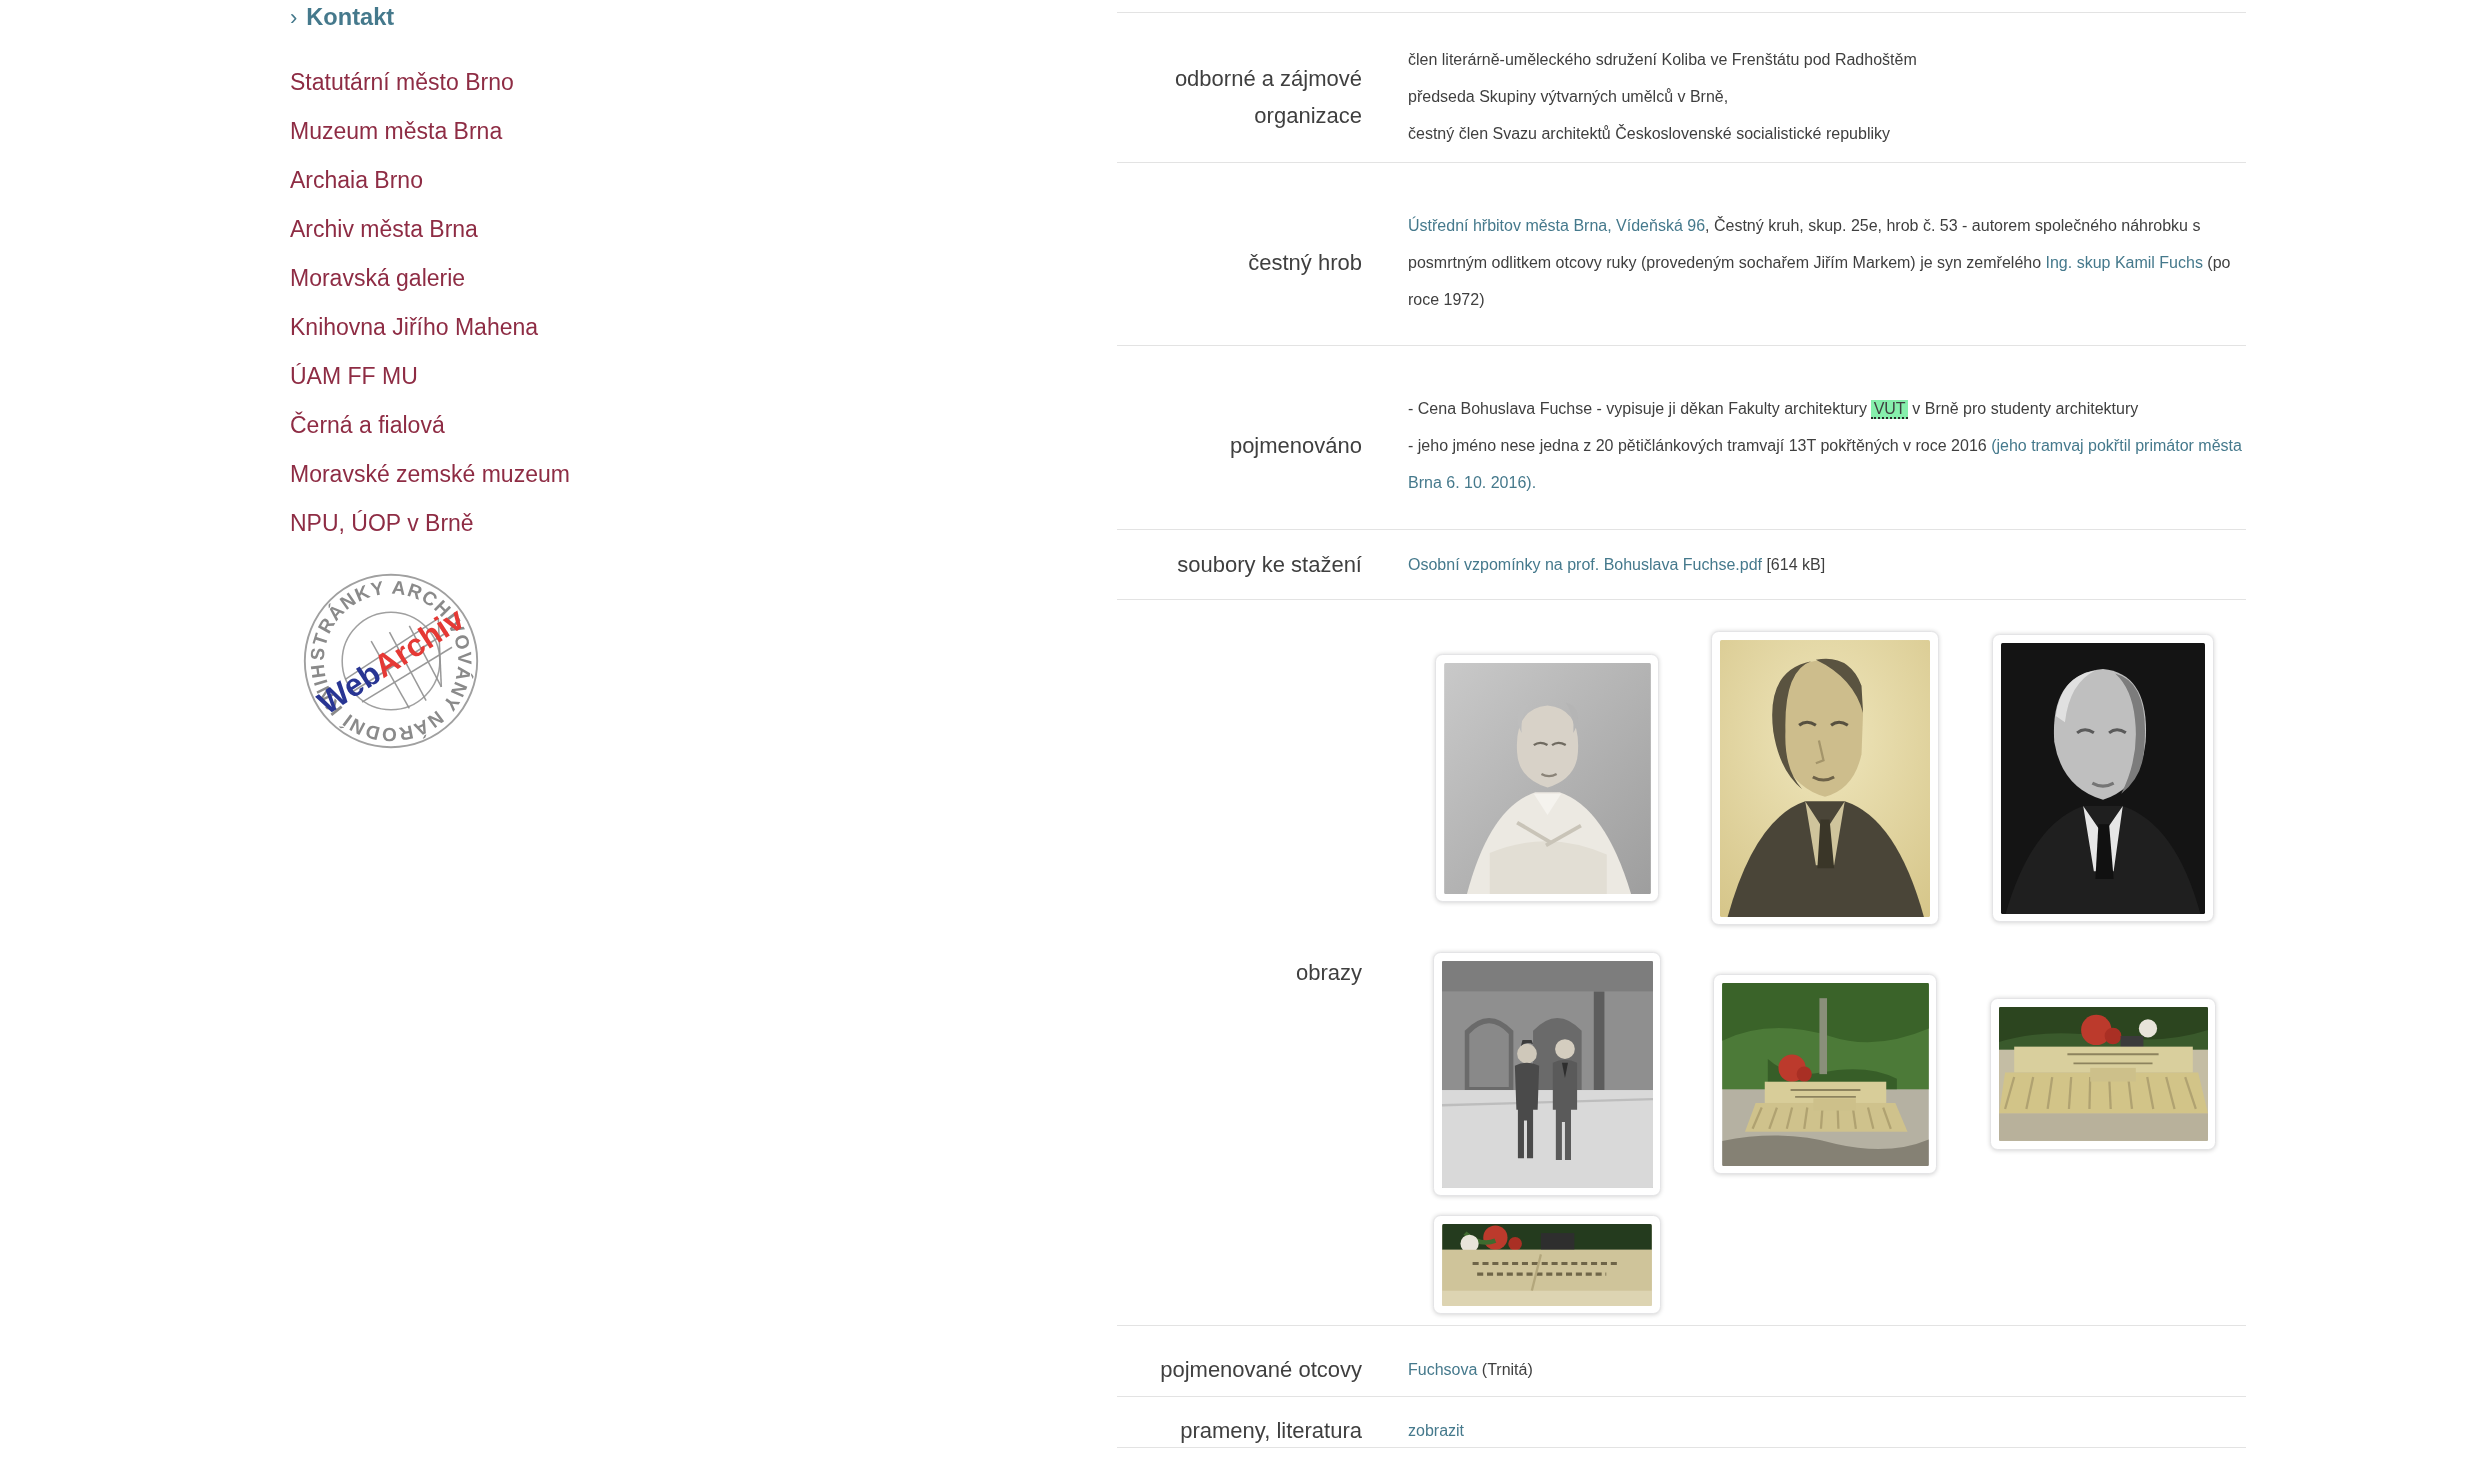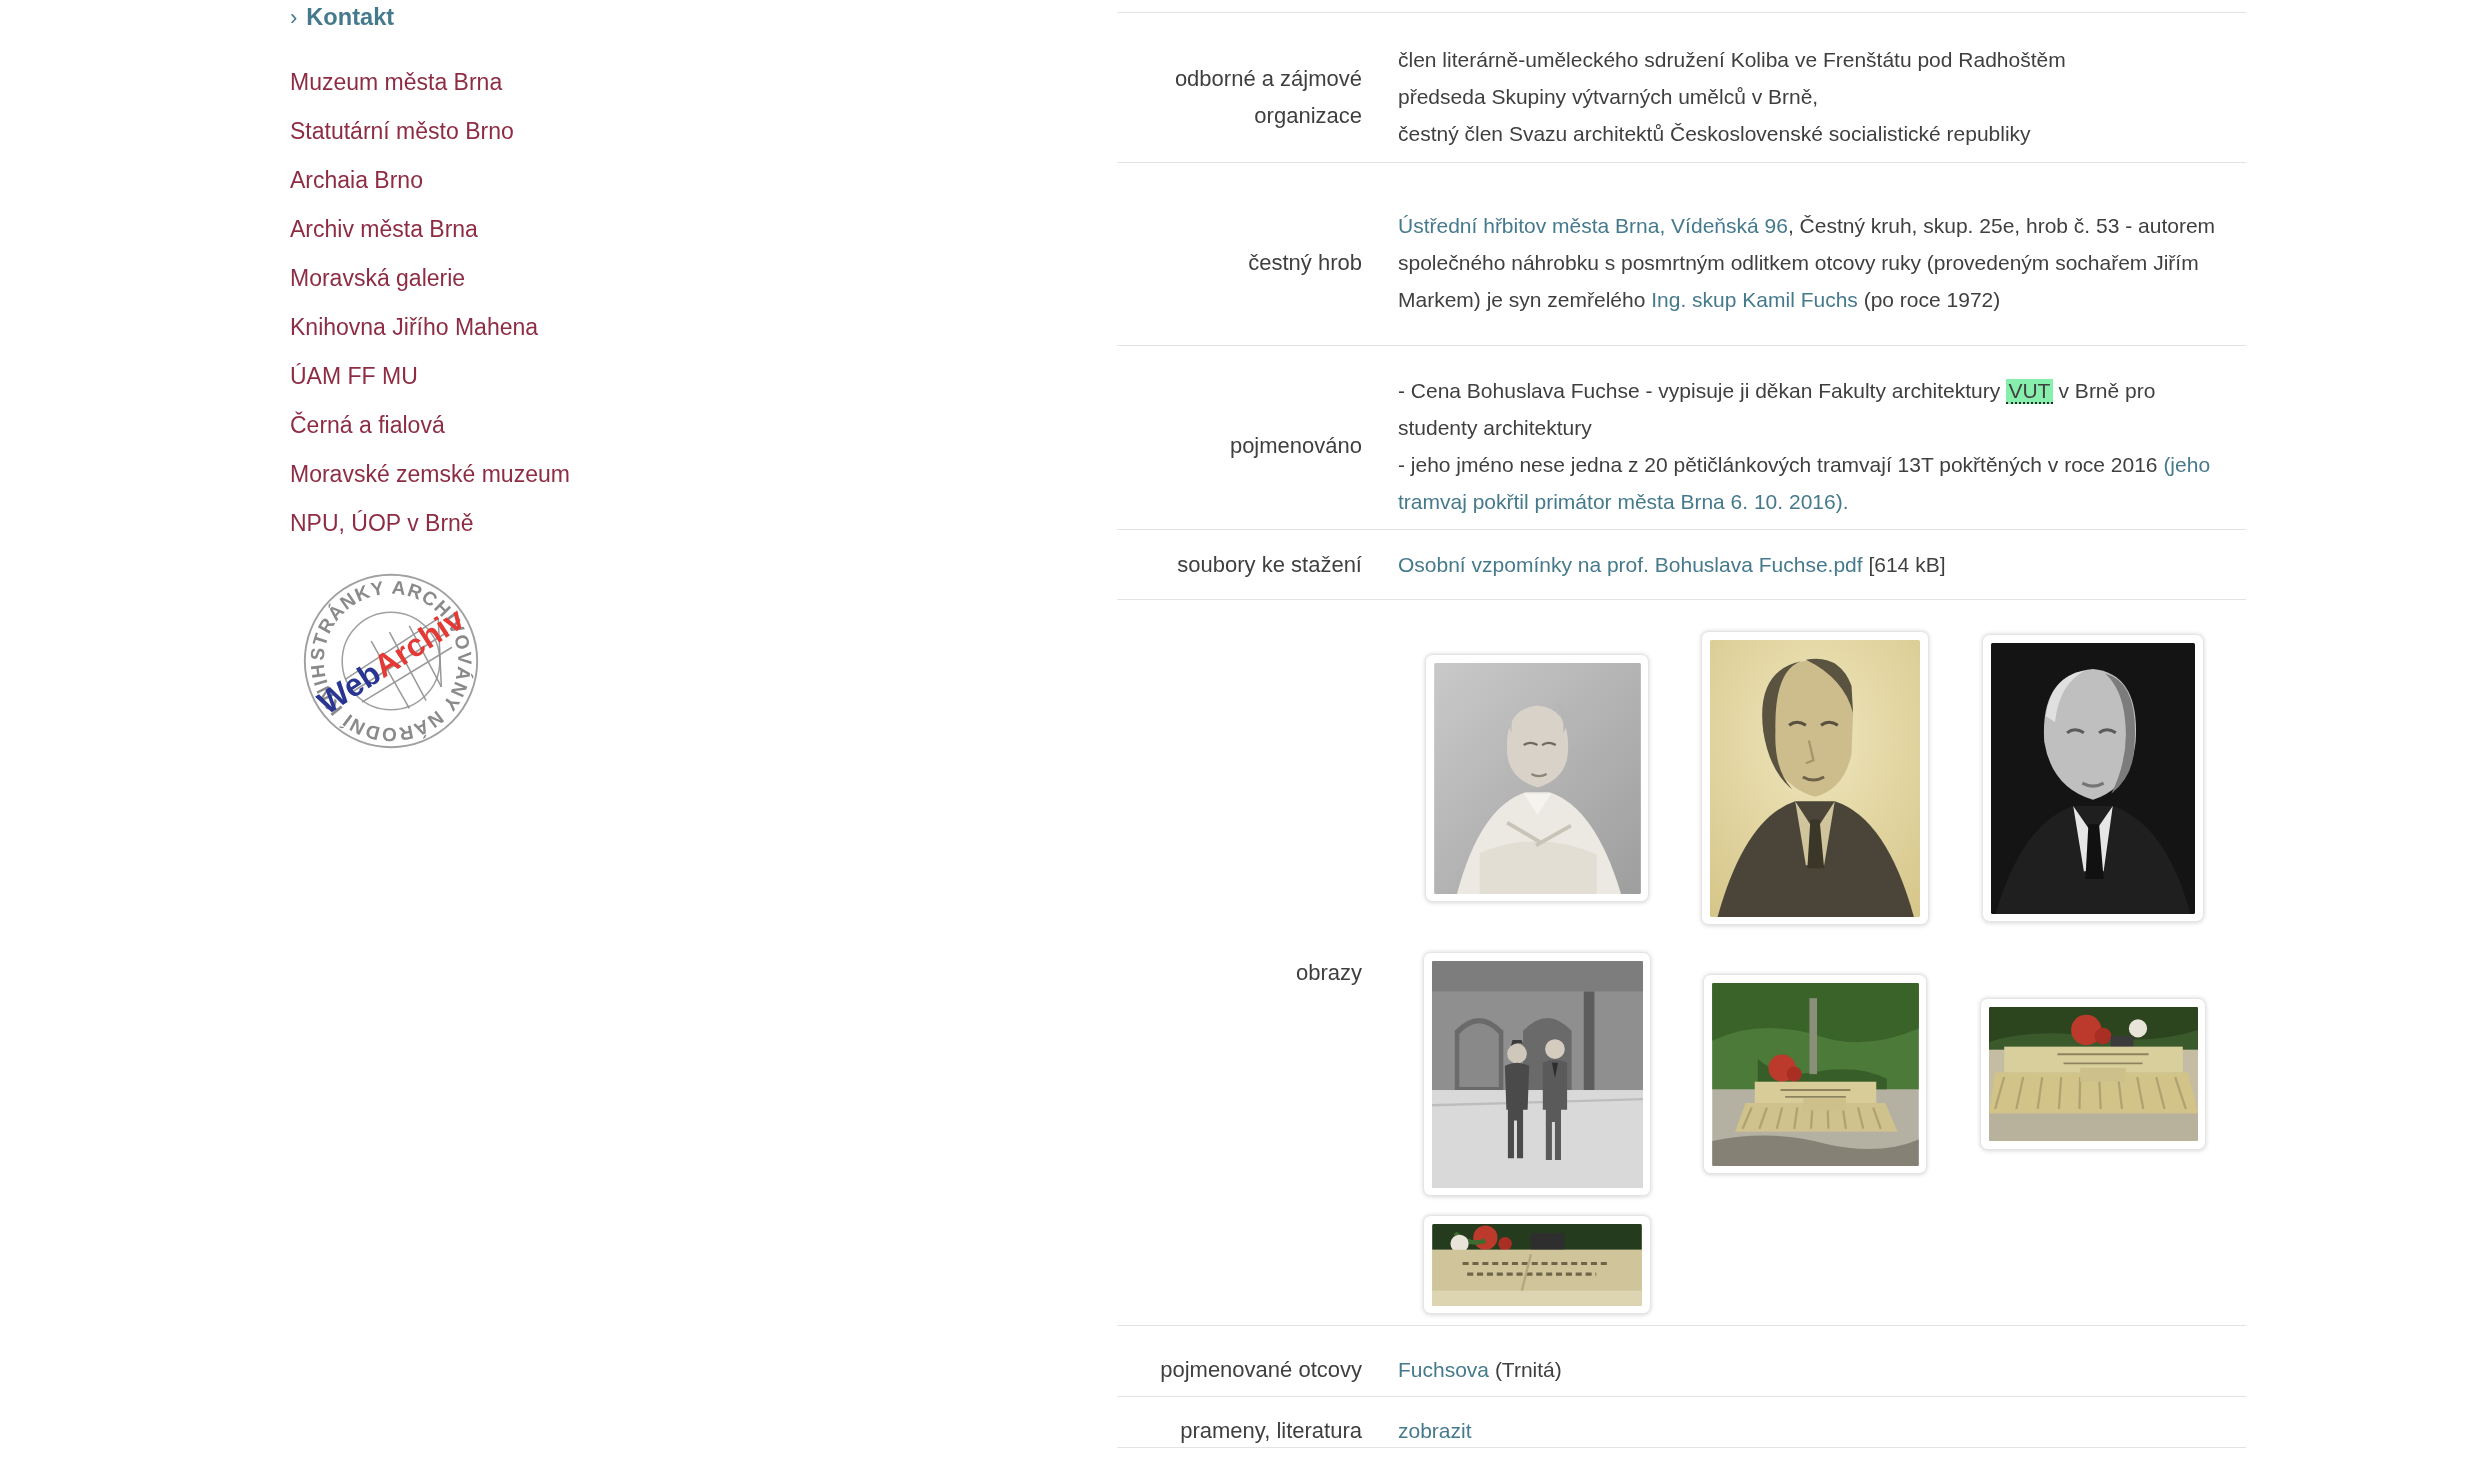--- a/index.html
+++ b/index.html
@@ -25,21 +25,21 @@
   .table{position:absolute;left:1117px;top:12px;width:1129px;}
   .row{
     box-sizing:border-box;display:flex;align-items:center;
     border-top:1.5px solid #e3e3e3;
   }
   .row.last{border-bottom:1.5px solid #e3e3e3;}
   .label{
     width:245px;flex:0 0 245px;text-align:right;font-size:22px;line-height:37px;
     color:#3f3f3f;
   }
-  .value{margin-left:36px;width:838px;font-size:21px;line-height:37px;color:#3f3f3f;}
+  .value{margin-left:46px;width:838px;font-size:16px;line-height:37px;color:#3f3f3f;}
   .value a{color:#45798c;}
   .abbr{
     background:#86efac;border-bottom:2.3px dotted #2a2a2a;padding:0 2.3px;
   }
   .r-organizace{height:150px;padding-top:18px;}
   .r-hrob{height:183px;padding-top:16.7px;}
   .r-pojmenovano{height:184px;padding-top:16.7px;}
   .r-soubory{height:70px;}
   .r-obrazy{height:726px;padding-top:20px;}
   .r-ulice{height:71px;padding-top:16.7px;}
@@ -60,22 +60,22 @@
 </style>
 </head>
 <body>
 
 <div class="sidebar">
   <div class="kontakt">
     <span class="chev">›</span><a style="color:#45798c;font-weight:bold;">Kontakt</a>
   </div>
 
   <div class="side-links">
+    <a class="side-link">Statutární město Brno</a>
     <a class="side-link">Muzeum města Brna</a>
-    <a class="side-link">Statutární město Brno</a>
     <a class="side-link">Archaia Brno</a>
     <a class="side-link">Archiv města Brna</a>
     <a class="side-link">Moravská galerie</a>
     <a class="side-link">Knihovna Jiřího Mahena</a>
     <a class="side-link">ÚAM FF MU</a>
     <a class="side-link">Černá a fialová</a>
     <a class="side-link">Moravské zemské muzeum</a>
     <a class="side-link">NPU, ÚOP v Brně</a>
   </div>
 

